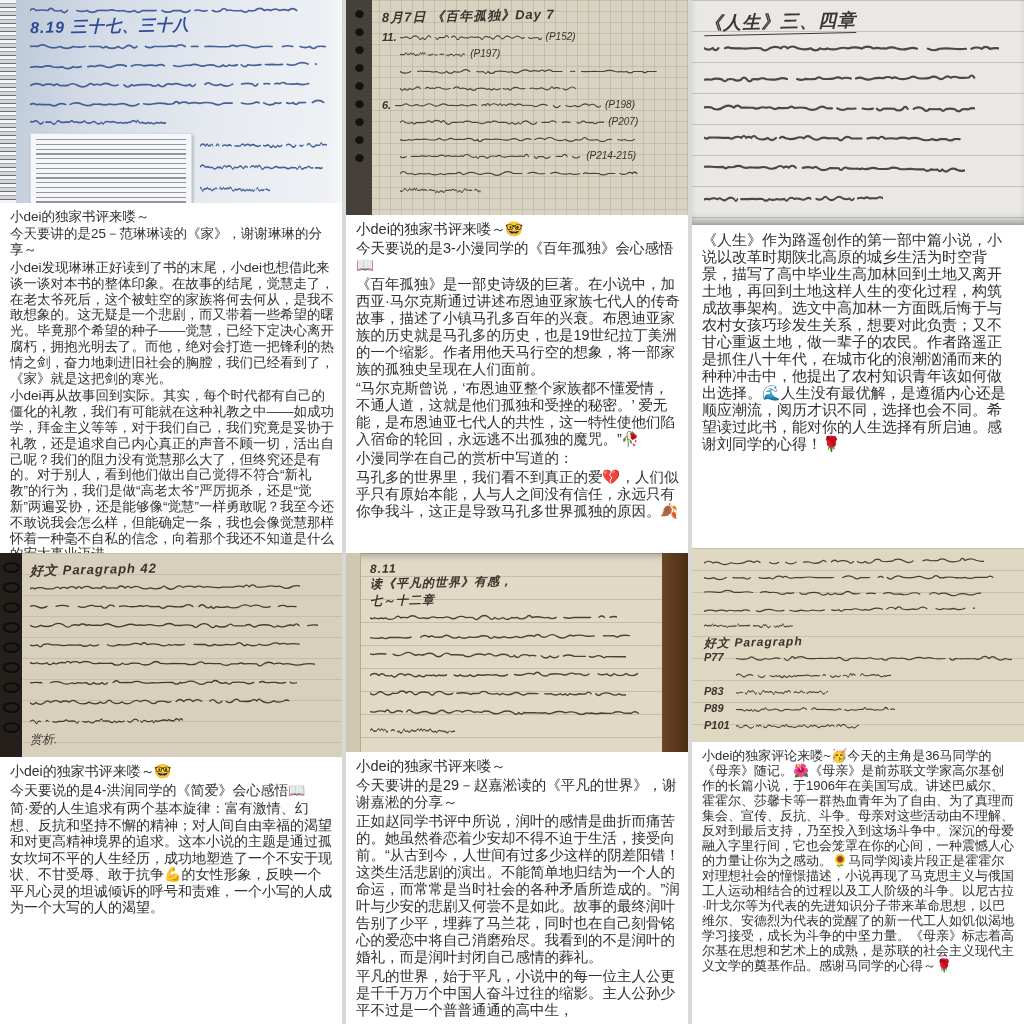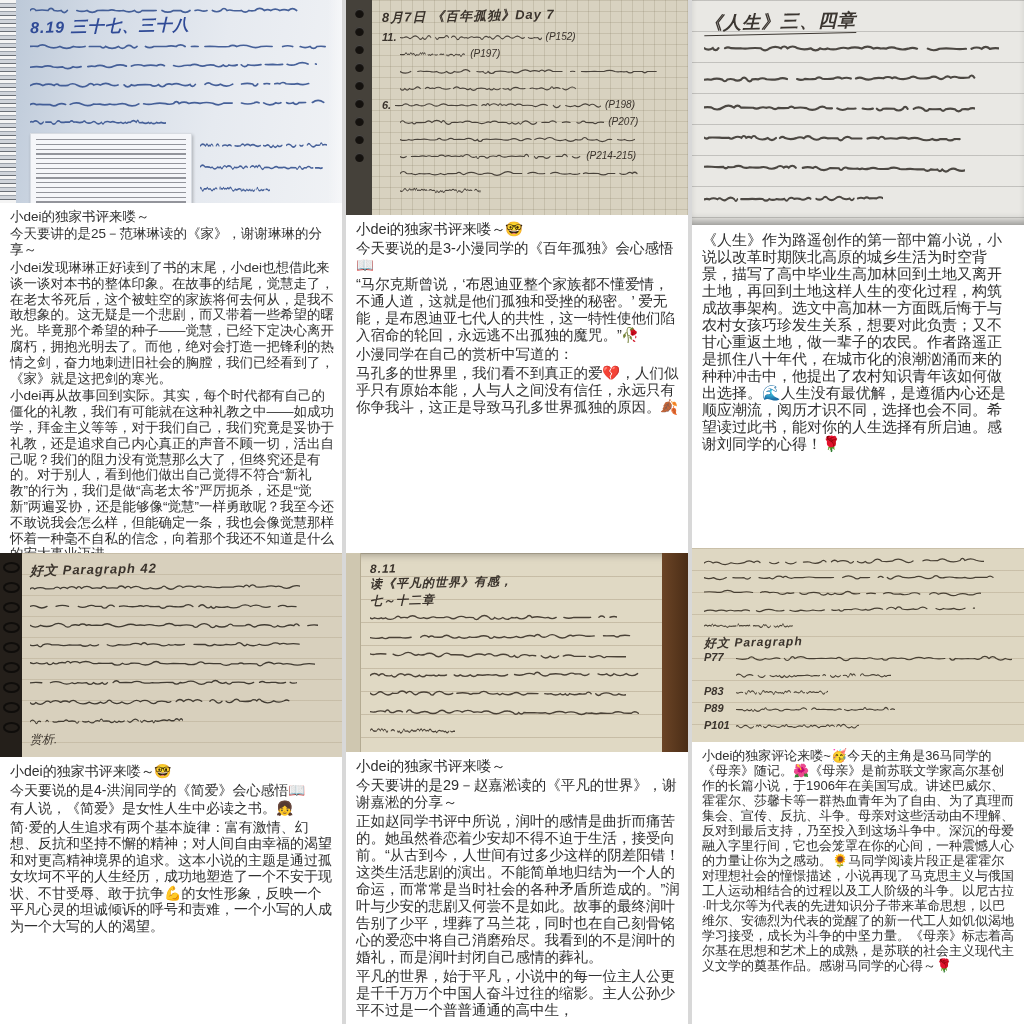--- a/index.html
+++ b/index.html
@@ -182,21 +182,20 @@
                   <path d="M0 7 q5.0 -3.3 9.9 0 q2.8 4.3 5.6 0 q2.7 -1.0 5.5 0 M31.0 7 q2.5 -2.7 5.1 0 M44.7 7 q5.1 1.4 10.1 0 q5.6 -0.3 11.2 0 q5.0 -3.2 10.0 0 q6.3 -0.9 12.7 0 q3.6 3.8 7.2 0 M103.0 7 q5.9 1.5 11.9 0 q6.5 3.7 12.9 0 q4.3 -1.4 8.5 0 q3.6 -4.3 7.1 0 q5.9 -0.2 11.9 0 q5.4 3.2 10.8 0 q4.1 3.0 8.2 0 q5.4 1.9 10.8 0 M191.5 7 q4.4 2.9 8.8 0 q6.2 -3.6 12.4 0 M216.7 7 q2.5 3.1 5.1 0 q2.5 -0.7 5.1 0 q6.6 2.0 13.1 0 q2.6 4.4 5.2 0 q5.4 1.2 10.9 0 q6.5 -1.4 13.1 0 q3.4 -1.8 6.9 0 q3.3 0.4 6.7 0 q4.9 -3.8 9.8 0 q3.7 -3.8 7.4 0" fill="none" stroke="#312b24" stroke-width="1.4" stroke-linecap="round" opacity="0.9"></path>
                 </svg></span>
             </div>
           </div>
         <div class="foot">赏析.</div>
       </div>
     </section>
     <section class="cell-text t-a2 hA4">
       <p>小dei的独家书评来喽～🤓</p>
       <p>今天要说的是4-洪润同学的《简爱》会心感悟📖</p>
-      <p>有人说，《简爱》是女性人生中必读之书。👧</p>
       <p>简·爱的人生追求有两个基本旋律：富有激情、幻想、反抗和坚持不懈的精神；对人间自由幸福的渴望和对更高精神境界的追求。这本小说的主题是通过孤女坎坷不平的人生经历，成功地塑造了一个不安于现状、不甘受辱、敢于抗争💪的女性形象，反映一个平凡心灵的坦诚倾诉的呼号和责难，一个小写的人成为一个大写的人的渴望。</p>
     </section>
   </div>
 
   <div class="col">
     <section class="photo p-grid hB1">
       <div class="ring-strip"><span class="rings"><span class="ring"></span><span class="ring"></span><span class="ring"></span><span class="ring"></span><span class="ring"></span><span class="ring"></span><span class="ring"></span><span class="ring"></span><span class="ring"></span></span></div>
       <div class="inner">
         <div class="hw-head dark" style="margin-bottom:4px">8月7日 《百年孤独》Day 7</div>
         <div class="hrow" style="height:17px">
@@ -254,20 +253,21 @@
         <div class="hrow indent" style="height:17px">
             <span class="sq" style="width:30%"><svg width="100%" height="100%" viewBox="0 0 300 14" preserveAspectRatio="none">
                 <path d="M0 7 q5.7 2.1 11.4 0 q6.6 -4.0 13.1 0 q2.7 0.5 5.4 0 q5.1 -3.5 10.2 0 q3.5 -2.7 7.1 0 q4.4 -4.3 8.7 0 q3.4 -4.4 6.9 0 q5.9 -0.8 11.7 0 q4.8 -2.4 9.7 0 q3.2 -2.4 6.5 0 q3.9 -1.4 7.8 0 M104.2 7 q6.3 -2.0 12.6 0 q4.7 -0.3 9.3 0 q3.9 4.4 7.8 0 q6.6 4.0 13.1 0 q2.7 2.2 5.4 0 q5.7 4.2 11.5 0 q5.5 -0.3 11.0 0 q5.4 -1.2 10.8 0 q6.6 -2.4 13.1 0 q3.3 -1.3 6.7 0 q3.0 3.9 6.0 0 q2.7 2.1 5.4 0 q6.6 4.0 13.1 0 q5.4 -3.7 10.8 0 q4.5 -1.6 9.0 0 q5.7 -1.0 11.4 0 M269.8 7 q5.0 -2.2 10.0 0 q3.7 1.7 7.3 0 q2.6 3.7 5.1 0 M303.2 7 q6.9 1.3 13.8 0" fill="none" stroke="#3a332c" stroke-width="1.3" stroke-linecap="round" opacity="0.9"></path>
               </svg></span>
           </div>
       </div>
     </section>
     <section class="cell-text t-b hB2">
       <p>小dei的独家书评来喽～🤓</p>
       <p>今天要说的是3-小漫同学的《百年孤独》会心感悟📖</p>
+      <p>《百年孤独》是一部史诗级的巨著。在小说中，加西亚·马尔克斯通过讲述布恩迪亚家族七代人的传奇故事，描述了小镇马孔多百年的兴衰。布恩迪亚家族的历史就是马孔多的历史，也是19世纪拉丁美洲的一个缩影。作者用他天马行空的想象，将一部家族的孤独史呈现在人们面前。</p>
       <p>“马尔克斯曾说，‘布恩迪亚整个家族都不懂爱情，不通人道，这就是他们孤独和受挫的秘密。’ 爱无能，是布恩迪亚七代人的共性，这一特性使他们陷入宿命的轮回，永远逃不出孤独的魔咒。”🥀</p>
       <p>小漫同学在自己的赏析中写道的：</p>
       <p>马孔多的世界里，我们看不到真正的爱💔，人们似乎只有原始本能，人与人之间没有信任，永远只有你争我斗，这正是导致马孔多世界孤独的原因。🍂</p>
     </section>
     <section class="photo p-lined hB3">
       <div class="old-page"></div>
       <div class="wood"></div>
       <div class="inner">
         <div class="hw-head dark" style="font-size:12px">8.11</div>
         <div class="hw-head dark" style="font-size:12px">读《平凡的世界》有感，</div>

